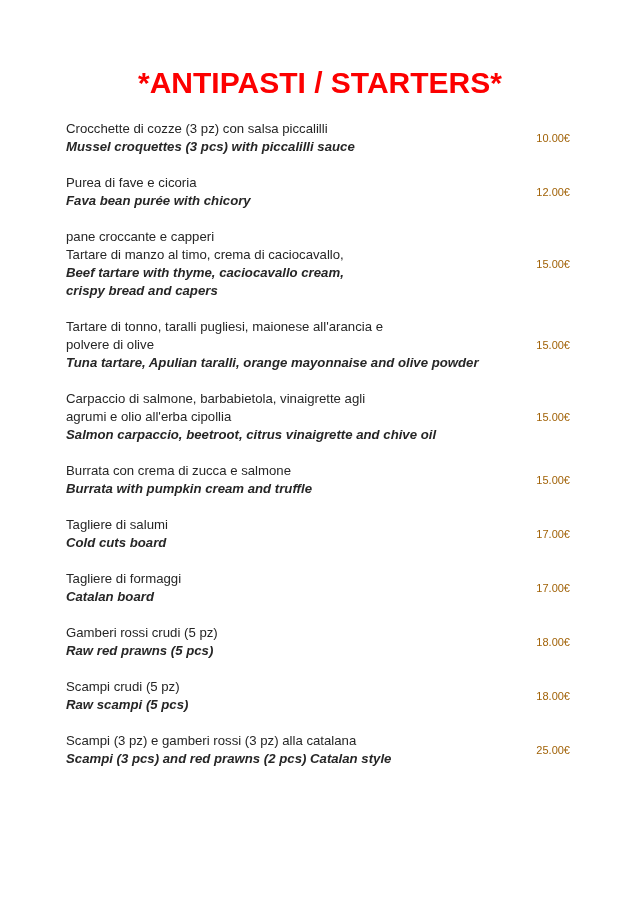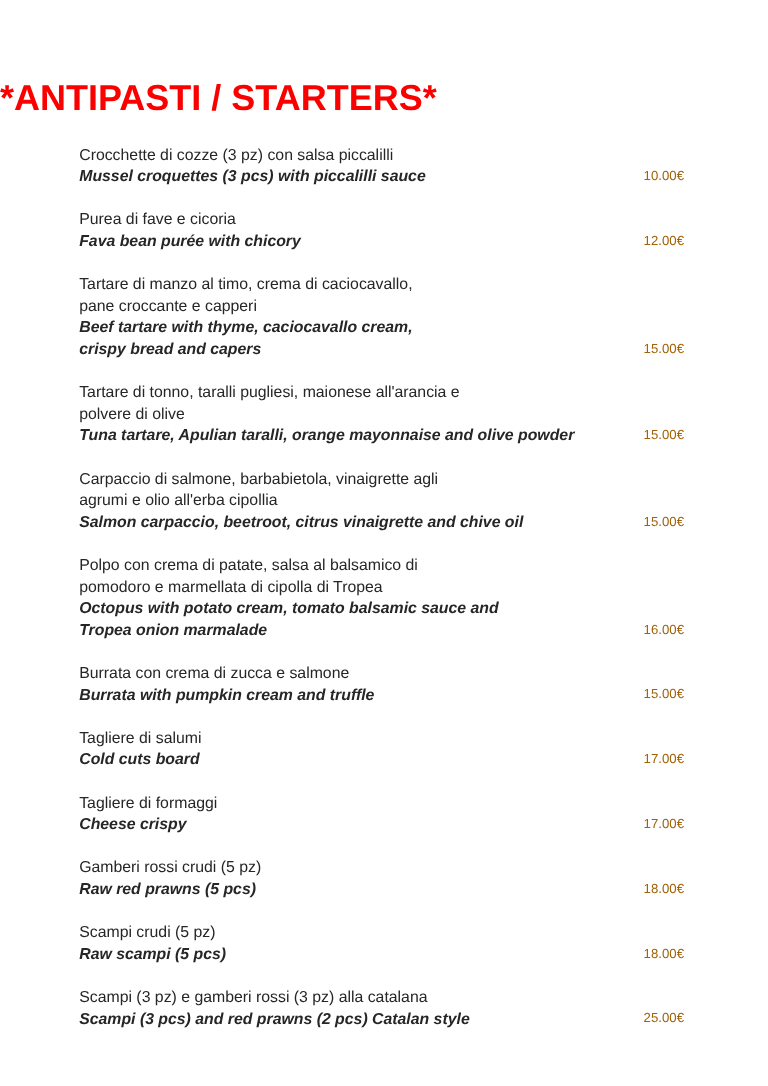--- a/index.html
+++ b/index.html
@@ -19,21 +19,21 @@
     position: relative;
     width: 640px;
     height: 905px;
     background: #ffffff;
     box-sizing: border-box;
   }
 
   .menu-title {
     margin: 0;
     padding: 66px 0 0 0;
-    text-align: left;
+    text-align: center;
     font-family: "Liberation Sans", sans-serif;
     font-size: 30px;
     font-weight: bold;
     line-height: 34px;
     color: #fc0000;
     letter-spacing: 0px;
     white-space: nowrap;
   }
 
   .menu-list {
@@ -42,21 +42,21 @@
     list-style: none;
     width: 640px;
     box-sizing: border-box;
     padding-left: 66px;
     padding-right: 70px;
     margin-top: 20px;
   }
 
   .menu-item {
     display: flex;
-    align-items: flex-end;
+    align-items: center;
     justify-content: space-between;
     width: 504px;
     margin-bottom: 18px;
   }
 
   .item-text {
     flex: 0 1 auto;
     min-width: 0;
   }
 
@@ -107,22 +107,22 @@
       </li>
       <li class="menu-item">
         <div class="item-text">
           <p class="item-name">Purea di fave e cicoria</p>
           <p class="item-desc">Fava bean purée with chicory</p>
         </div>
         <div class="item-price">12.00€</div>
       </li>
       <li class="menu-item">
         <div class="item-text">
+          <p class="item-name">pane croccante e capperi</p>
           <p class="item-name">Tartare di manzo al timo, crema di caciocavallo,</p>
-          <p class="item-name">pane croccante e capperi</p>
           <p class="item-desc">Beef tartare with thyme, caciocavallo cream,</p>
           <p class="item-desc">crispy bread and capers</p>
         </div>
         <div class="item-price">15.00€</div>
       </li>
       <li class="menu-item">
         <div class="item-text">
           <p class="item-name">Tartare di tonno, taralli pugliesi, maionese all'arancia e</p>
           <p class="item-name">polvere di olive</p>
           <p class="item-desc">Tuna tartare, Apulian taralli, orange mayonnaise and olive powder</p>
@@ -132,45 +132,36 @@
       <li class="menu-item">
         <div class="item-text">
           <p class="item-name">Carpaccio di salmone, barbabietola, vinaigrette agli</p>
           <p class="item-name">agrumi e olio all'erba cipollia</p>
           <p class="item-desc">Salmon carpaccio, beetroot, citrus vinaigrette and chive oil</p>
         </div>
         <div class="item-price">15.00€</div>
       </li>
       <li class="menu-item">
         <div class="item-text">
-          <p class="item-name">Polpo con crema di patate, salsa al balsamico di</p>
-          <p class="item-name">pomodoro e marmellata di cipolla di Tropea</p>
-          <p class="item-desc">Octopus with potato cream, tomato balsamic sauce and</p>
-          <p class="item-desc">Tropea onion marmalade</p>
-        </div>
-        <div class="item-price">16.00€</div>
-      </li>
-      <li class="menu-item">
-        <div class="item-text">
           <p class="item-name">Burrata con crema di zucca e salmone</p>
           <p class="item-desc">Burrata with pumpkin cream and truffle</p>
         </div>
         <div class="item-price">15.00€</div>
       </li>
       <li class="menu-item">
         <div class="item-text">
           <p class="item-name">Tagliere di salumi</p>
           <p class="item-desc">Cold cuts board</p>
         </div>
         <div class="item-price">17.00€</div>
       </li>
       <li class="menu-item">
         <div class="item-text">
           <p class="item-name">Tagliere di formaggi</p>
-          <p class="item-desc">Cheese crispy</p>
+          <p class="item-desc">Catalan board</p>
         </div>
         <div class="item-price">17.00€</div>
       </li>
       <li class="menu-item">
         <div class="item-text">
           <p class="item-name">Gamberi rossi crudi (5 pz)</p>
           <p class="item-desc">Raw red prawns (5 pcs)</p>
         </div>
         <div class="item-price">18.00€</div>
       </li>

